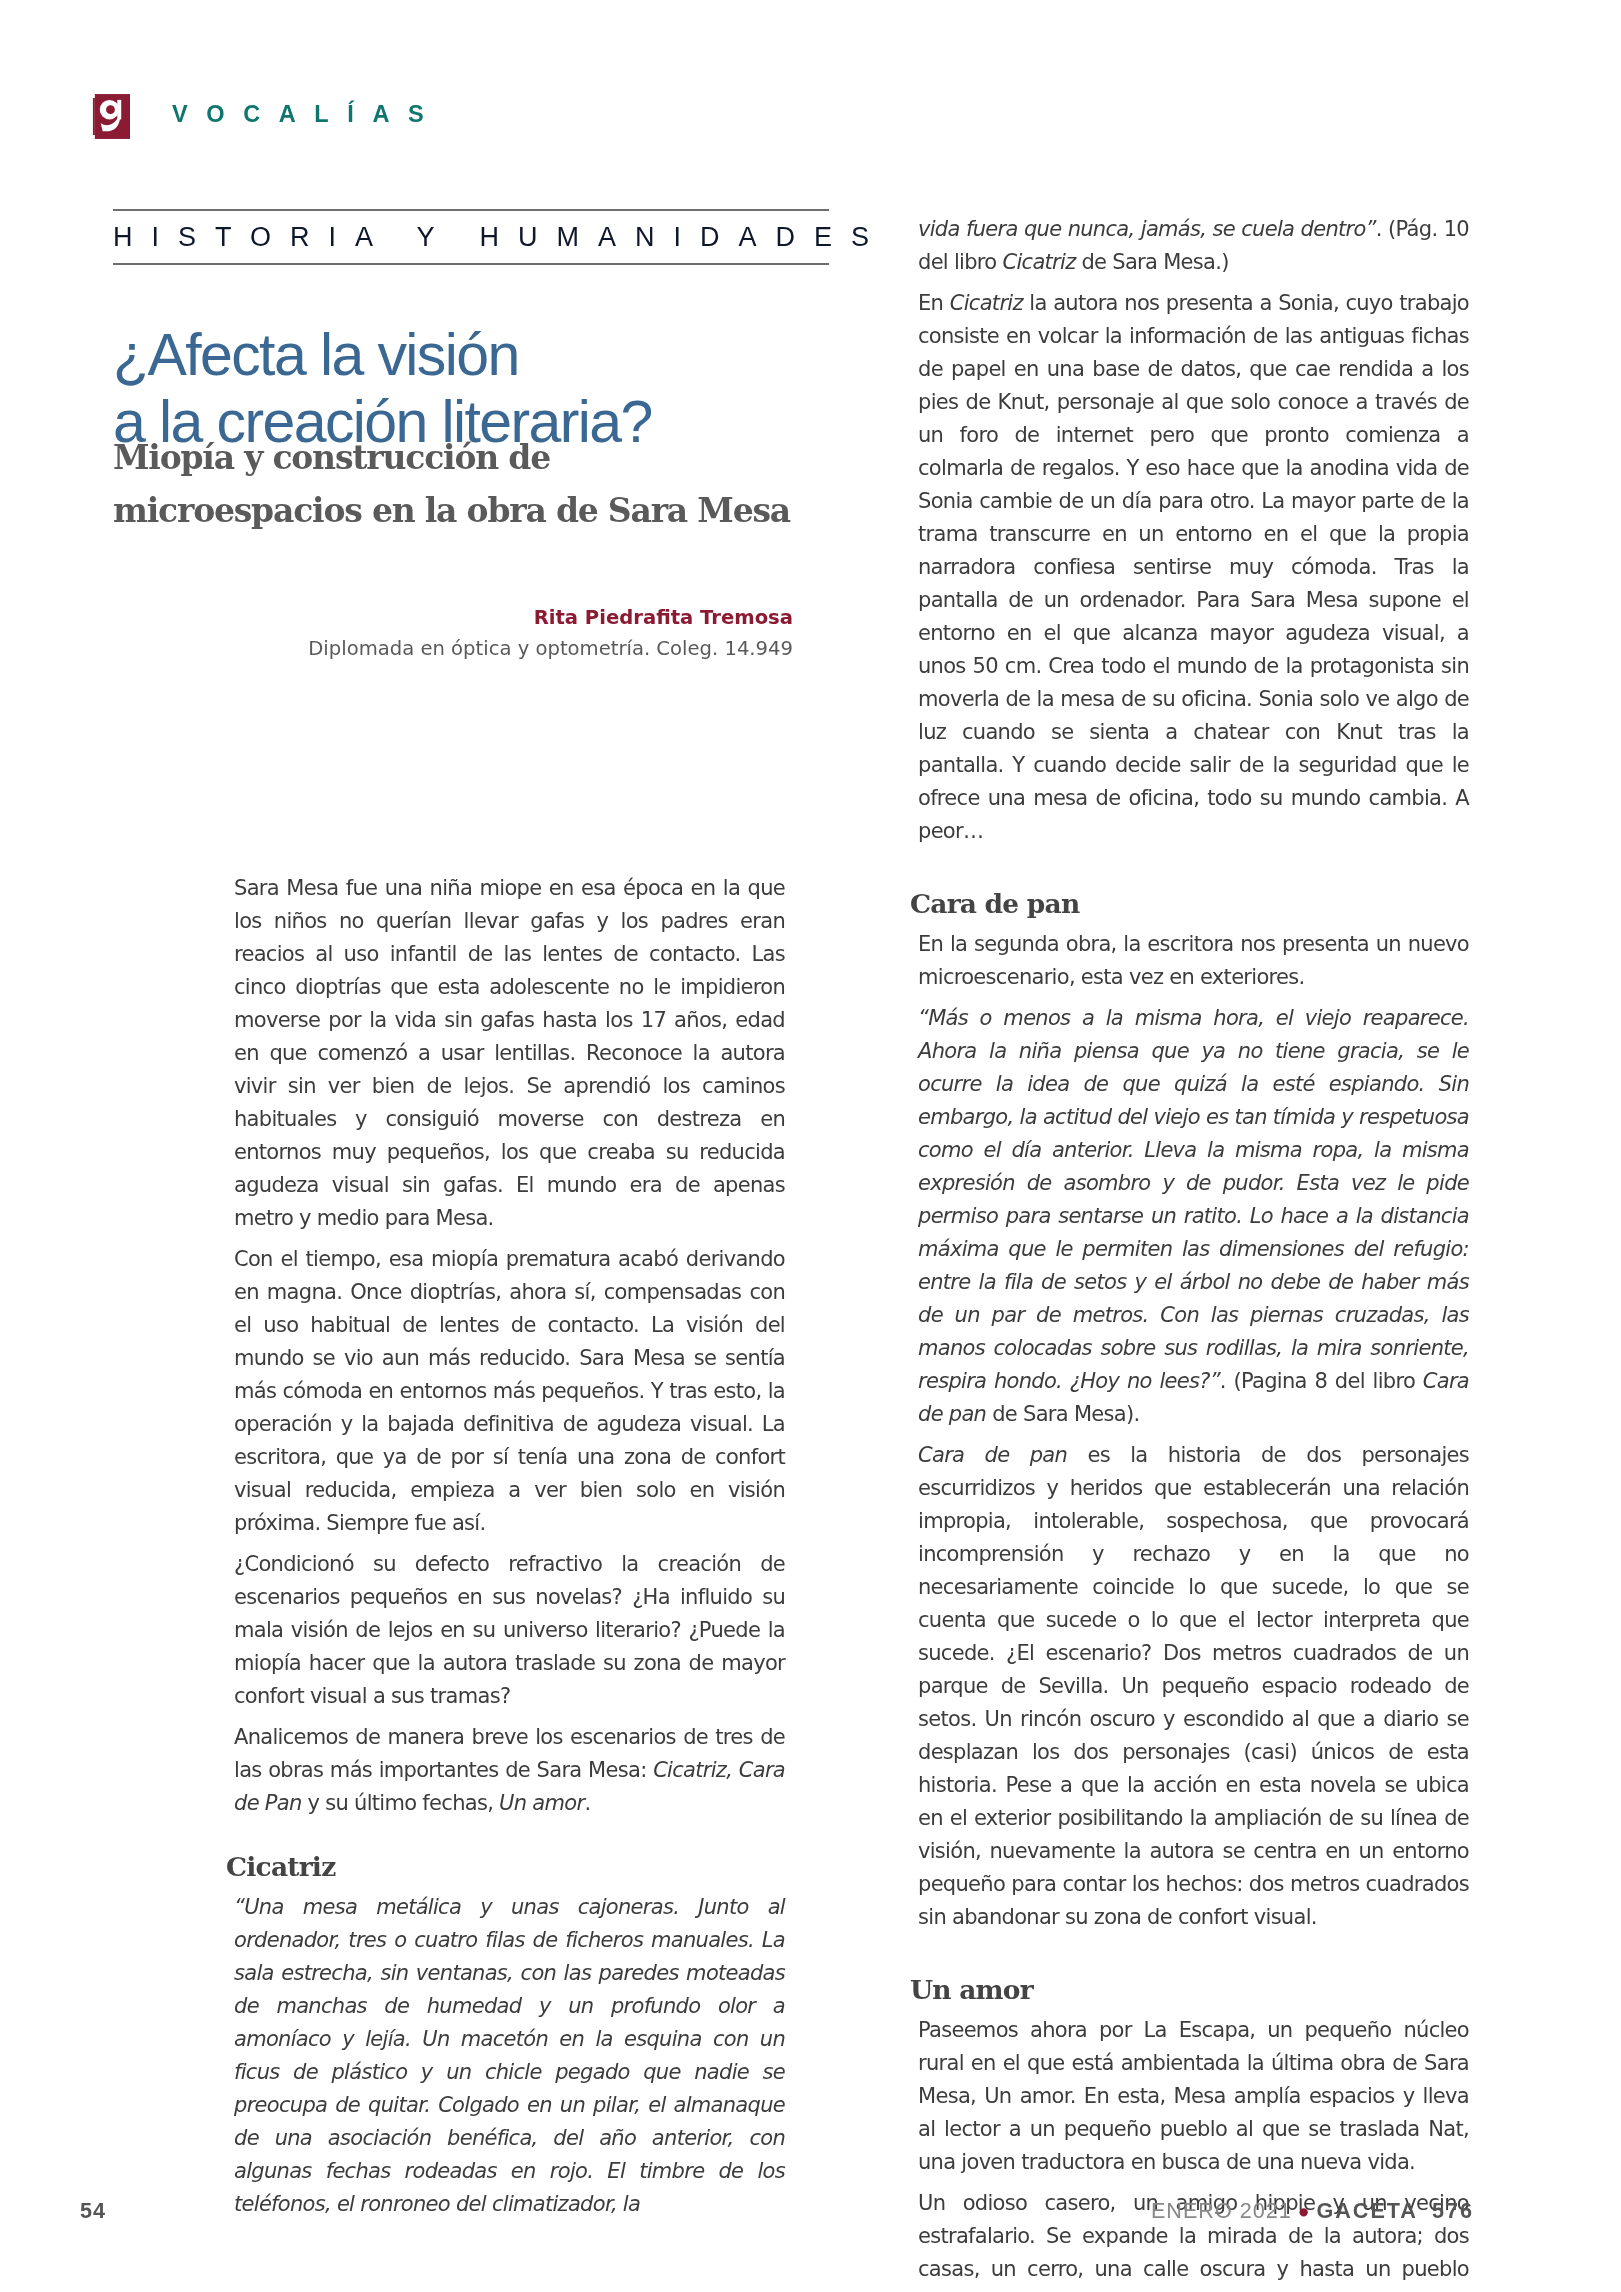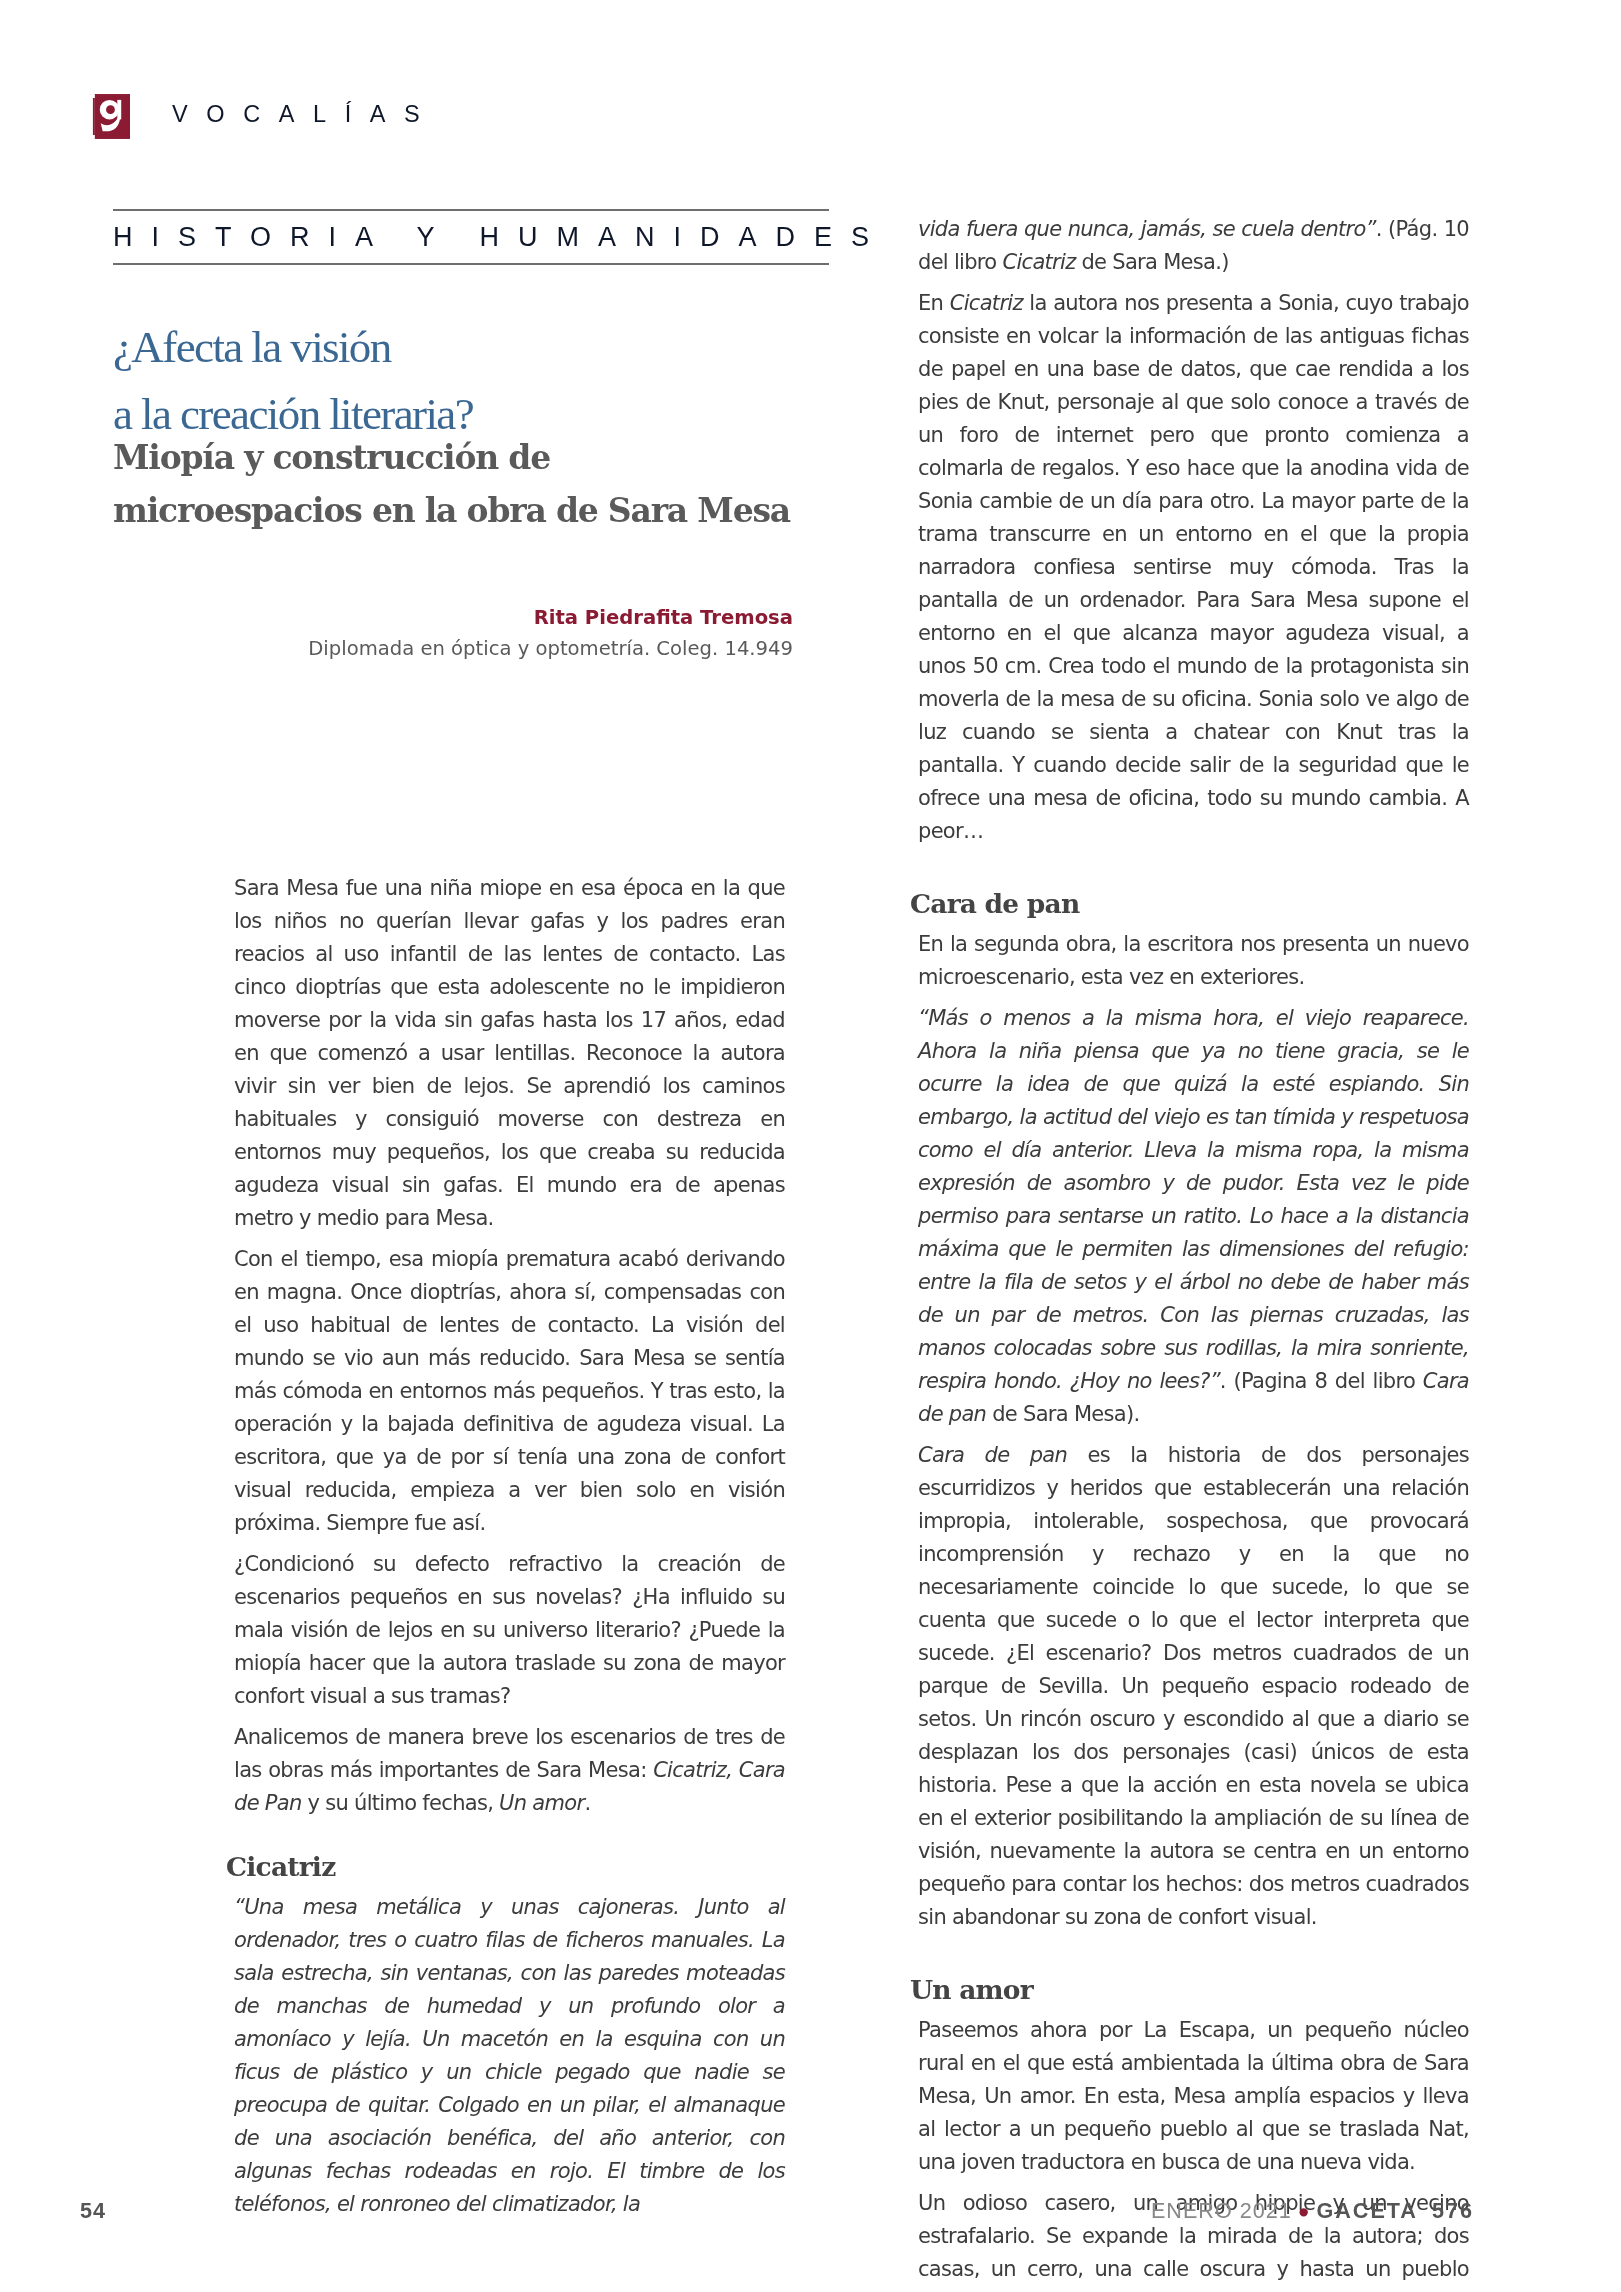--- a/index.html
+++ b/index.html
@@ -6,35 +6,35 @@
     body {
       width: 1621px; height: 2293px; position: relative; overflow: hidden;
       font-family: "DejaVu Sans", sans-serif; color: #3a3a3a;
     }
     .abs { position: absolute; }
 
     
     .logo { left: 89px; top: 94px; width: 41px; height: 45px; }
     .vocalias {
       left: 172px; top: 101px; font-family: "Liberation Sans", sans-serif;
-      font-size: 23.5px; letter-spacing: 18.6px; color: #0f172a; font-weight: 400;
+      font-size: 23.5px; letter-spacing: 18.6px; color: #0f766e; font-weight: 700;
     }
 
     
     .section-wrap { left: 113px; top: 209px; width: 716px; }
     .section-rule { height: 2px; background: #6e6e6e; }
     .section-title {
       font-family: "Liberation Sans", sans-serif; font-size: 27px; color: #0f172a;
       letter-spacing: 19px; padding: 10.8px 0 9.8px 0; white-space: nowrap;
     }
 
     
     .title-main {
-      left: 113px; top: 314px; width: 725px;
-      font-family: Liberation Serif, serif; font-size: 45px; line-height: 67px;
+      left: 113px; top: 322px; width: 725px;
+      font-family: Liberation Sans, sans-serif; font-size: 59px; line-height: 67px;
       color: #3b6893; font-weight: normal; letter-spacing: -1.6px;
     }
     .title-sub {
       left: 113px; top: 431px; width: 725px;
       font-family: "DejaVu Serif", serif; font-size: 33px; line-height: 53px;
       color: #5a5a5a; font-weight: bold; letter-spacing: -1.2px;
     }
 
     
     .byline { right: 828px; top: 602px; text-align: right; margin-left: 44px; }

